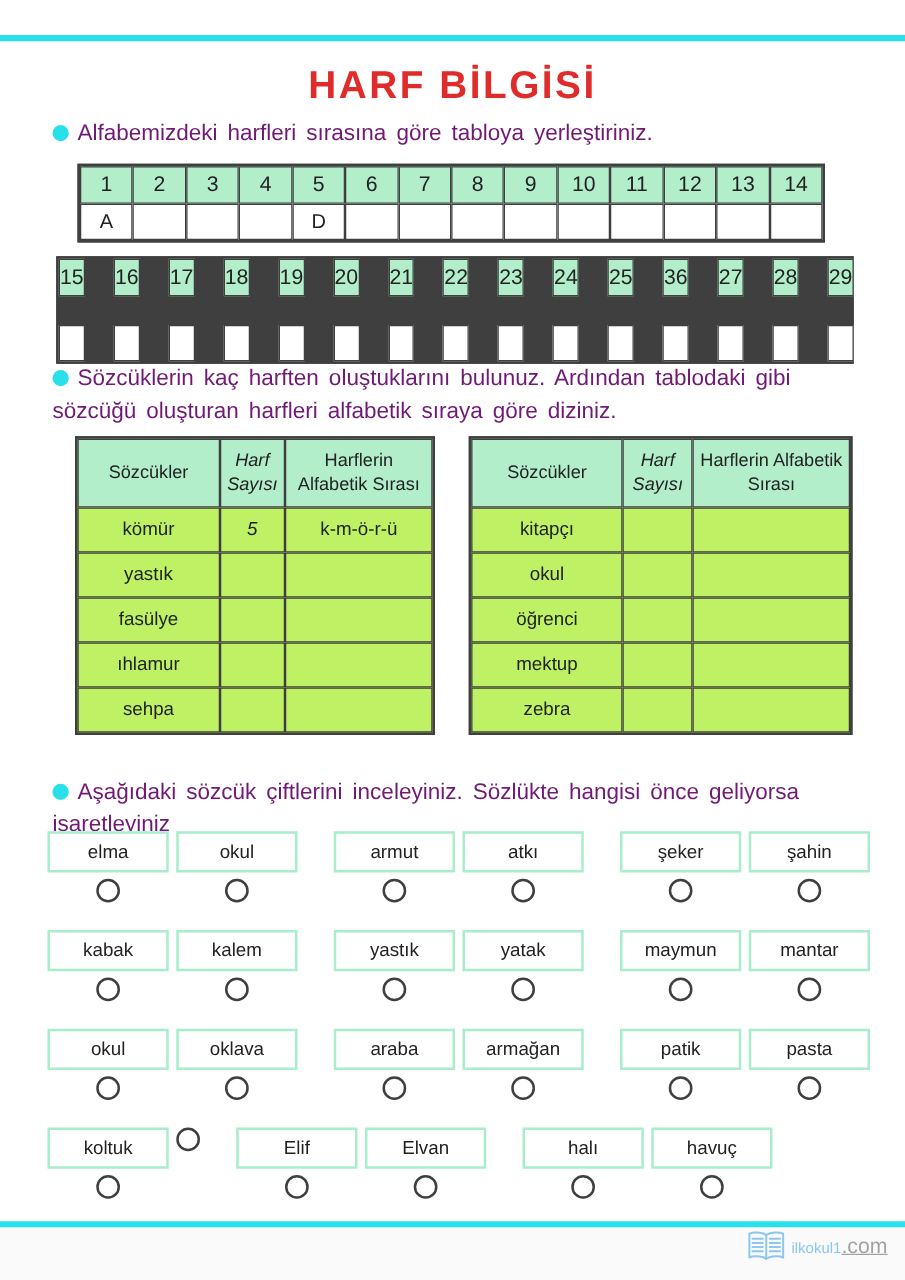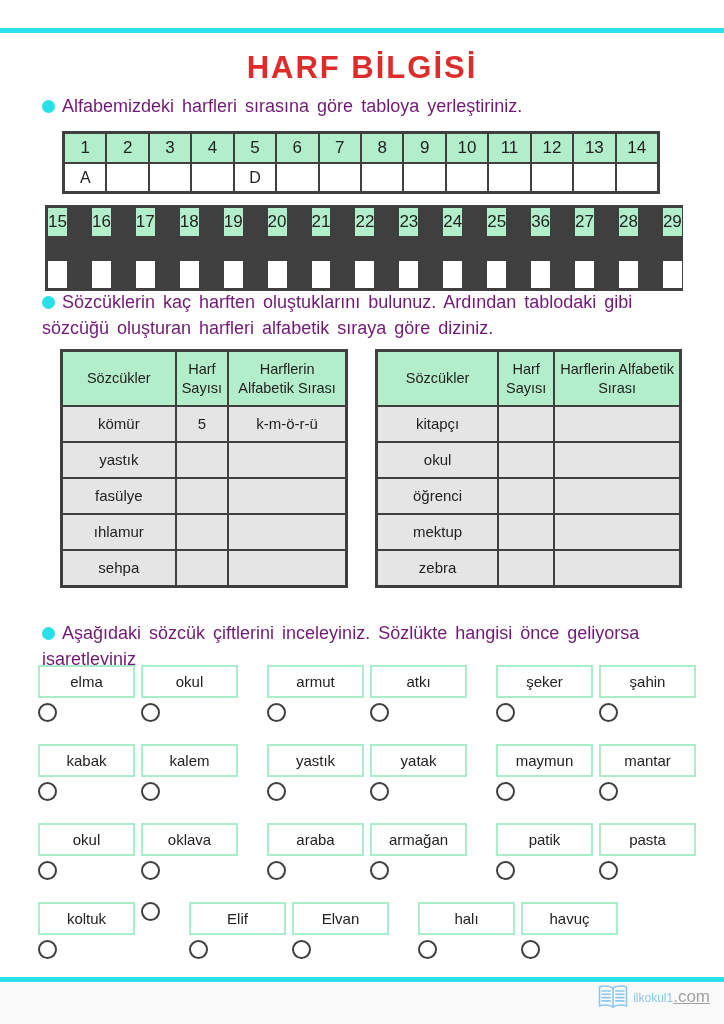--- a/index.html
+++ b/index.html
@@ -53,37 +53,37 @@
   
   .word-table {
     position: absolute; top: 349px;
     border: 2px solid #3f3f3f; background: #3f3f3f;
     display: flex; flex-direction: column;
   }
   #word-table-left { left: 60px; width: 288px; }
   #word-table-right { left: 375px; width: 307px; }
   .wt-row { display: flex; flex: none; }
   .wt-cell {
-    border: 1px solid #3f3f3f; background: #e5e5e5;
+    border: 1px solid #3f3f3f; background: #bef264;
     display: flex; align-items: center; justify-content: center;
     text-align: center; font-size: 15px; line-height: 1.25;
     padding: 1px 2px;
   }
   .wt-head .wt-cell { background: #b2eeca; height: 55px; font-size: 14.5px; }
   .wt-body .wt-cell { height: 36px; }
-  .col-0 { width: 40%; } .col-1 { width: 18.5%; } .col-2 { width: 41.5%; }
+  .col-0 { width: 40%; } .col-1 { width: 18.5%; font-style: italic; } .col-2 { width: 41.5%; }
 
   
   #pairs {
     position: absolute; top: 665px; left: 38px;
     display: flex; flex-direction: column; gap: 22px;
   }
   .pair-row { display: flex; gap: 29px; }
   .pair-group { display: flex; gap: 6px; }
-  .pair-item { display: flex; flex-direction: column; align-items: flex-start; gap: 5px; }
+  .pair-item { display: flex; flex-direction: column; align-items: center; gap: 5px; }
   .word-box {
     width: 97px; height: 33px;
     border: 2px solid #a9eecb; background: #ffffff;
     display: flex; align-items: center; justify-content: center;
     font-size: 15px;
   }
   .radio-circle {
     width: 19px; height: 19px;
     border: 2px solid #3f3f3f; border-radius: 50%;
     background: #ffffff;

